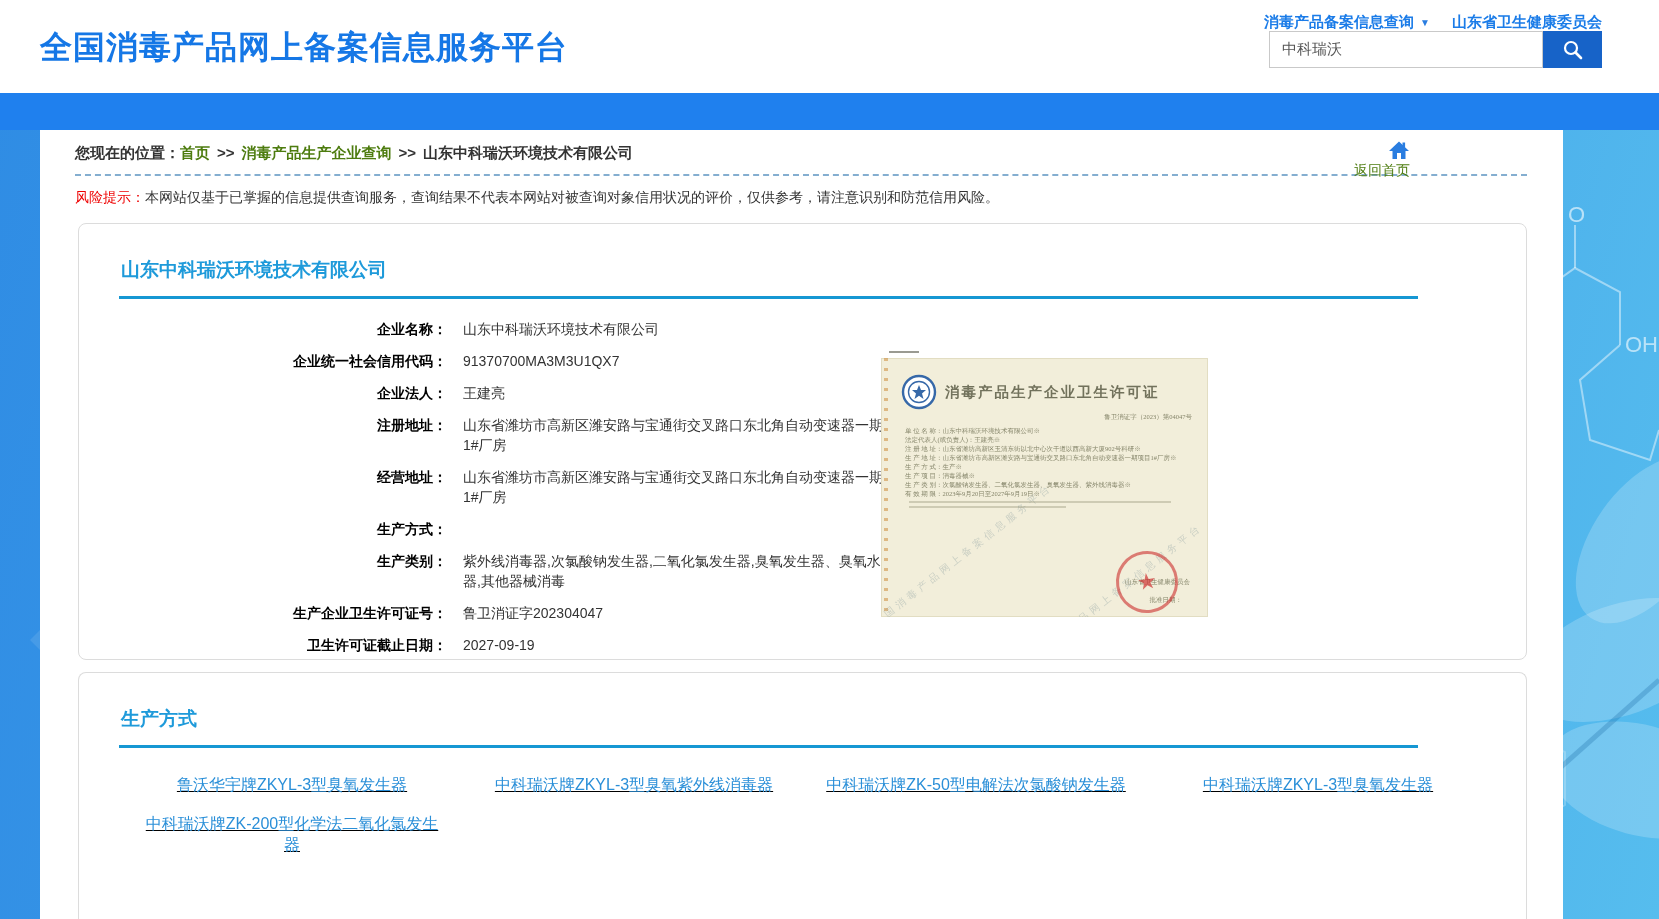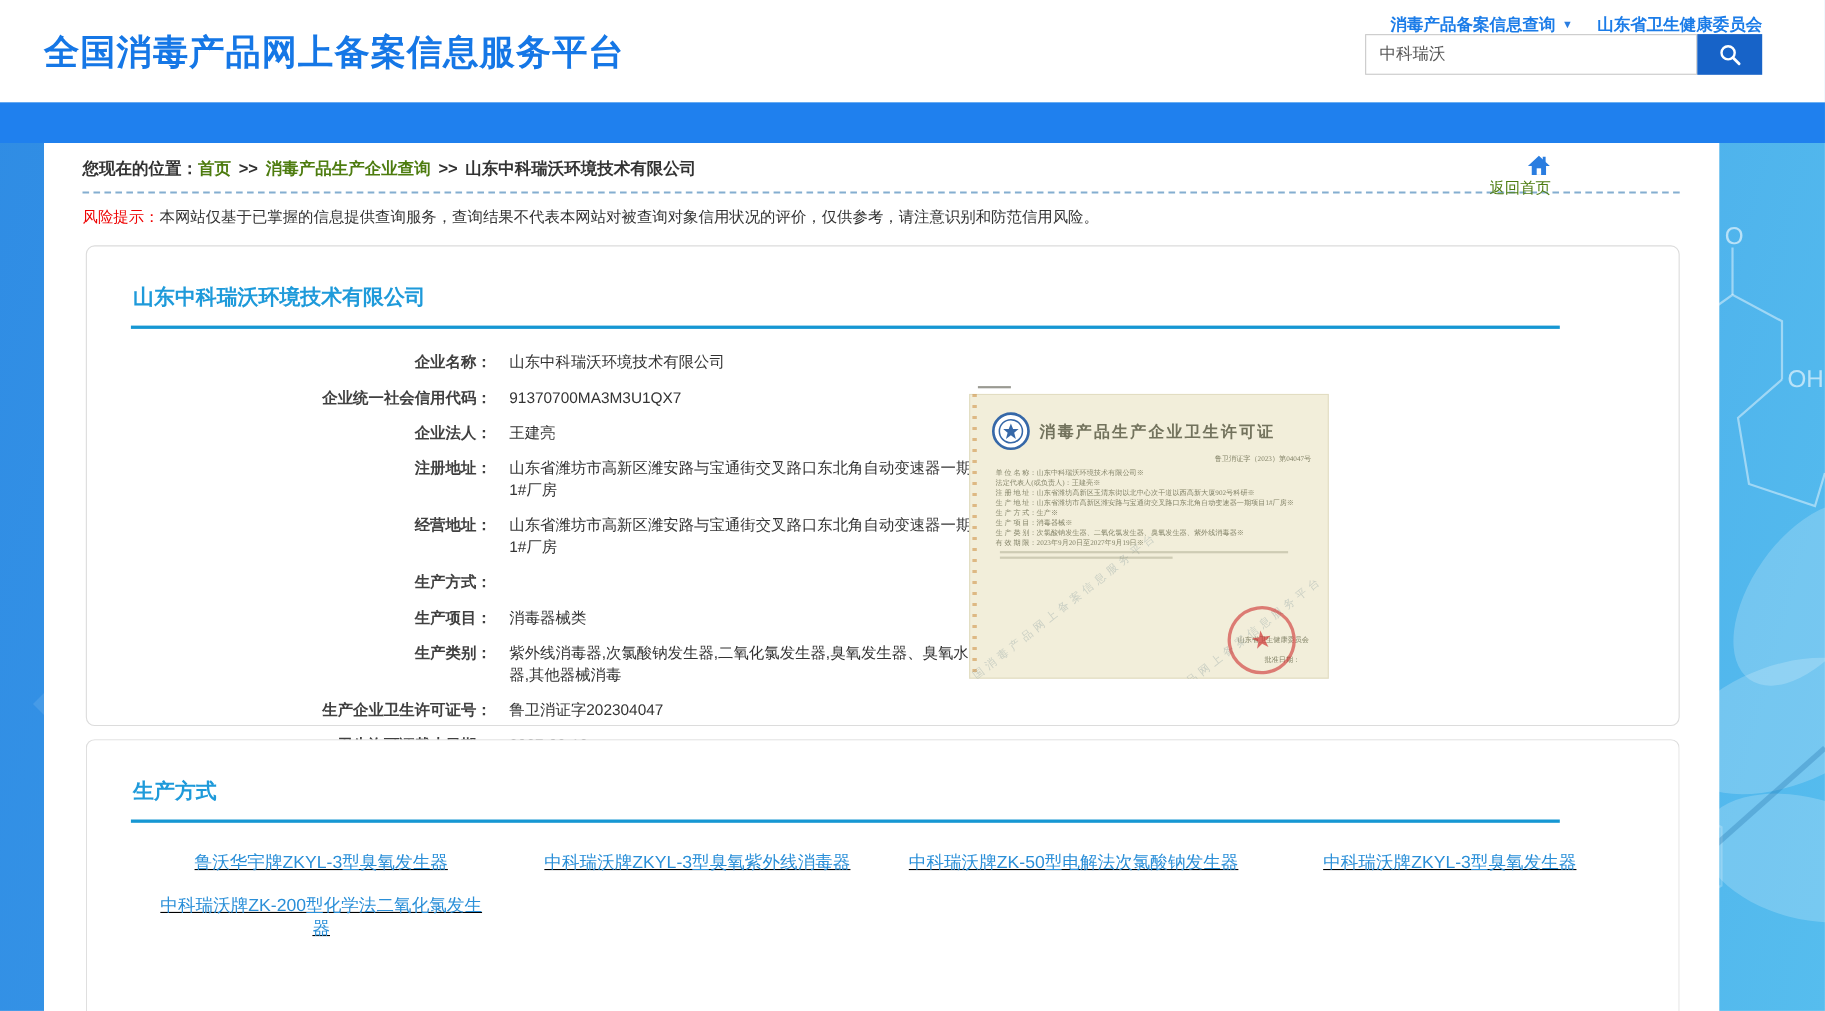--- a/index.html
+++ b/index.html
@@ -11,42 +11,42 @@
   }
   
   .bg-art { position:absolute; left:0; top:0; z-index:0; pointer-events:none; }
   
   .topbar { position:absolute; left:0; top:0; width:1659px; height:93px; background:#ffffff; z-index:3; }
   .site-title { position:absolute; left:40px; top:26px; font-size:32px; font-weight:bold; color:#1577e6; letter-spacing:1px; }
   .top-nav { position:absolute; right:57px; top:13px; display:flex; gap:22px; font-size:15px; }
   .top-nav a { color:#1b7ce8; text-decoration:none; font-weight:bold; display:flex; align-items:center; gap:6px; cursor:pointer; }
   .dd-glyph { font-size:10px; color:#2a7de0; }
   .search-row { position:absolute; right:57px; top:31px; display:flex; height:37px; }
-  .search-input { width:302px; height:37px; border:1px solid #c9c9c9; font-size:15px; color:#555; padding:0 12px; outline:none; }
+  .search-input { width:274px; height:37px; border:1px solid #c9c9c9; font-size:15px; color:#555; padding:0 12px; outline:none; }
   .search-btn { width:59px; height:37px; background:#1763c8; border:none; display:flex; align-items:center; justify-content:center; cursor:pointer; }
   
   .bluebar { position:absolute; left:0; top:93px; width:1659px; height:37px; background:#1f80ee; z-index:2; }
   
   .panel { position:absolute; left:40px; top:130px; width:1523px; min-height:900px; background:#ffffff; z-index:2; }
   .crumb-row { position:relative; padding:14px 0 0 35px; font-size:15px; font-weight:bold; color:#333; }
   .crumb-row a { color:#4d7c0f; text-decoration:none; cursor:pointer; }
   .crumb-sep { margin:0 7px; color:#333; }
   .back-home { position:absolute; right:153px; top:10px; display:flex; align-items:flex-end; gap:2px; font-size:14px; font-weight:normal; color:#2a7de0; text-decoration:none; cursor:pointer;flex-direction:column; }
   .dashed-line { margin:11px 36px 0 35px; border-top:2px dashed #84aed0; }
   .risk-row { margin:13px 0 0 35px; font-size:14px; color:#333; }
   .risk-label { color:#ee0000; }
   
   .card { margin-left:38px; width:1449px; border:1px solid #dcdcdc; border-radius:8px; background:#fff; position:relative; }
   .card1 { margin-top:16px; height:437px; }
   .card2 { margin-top:12px; height:420px; border-bottom:none; border-radius:8px 8px 0 0; }
   .card-title { padding:33px 0 0 42px; font-size:19px; font-weight:bold; color:#1e9ada; }
   .title-rule { margin:13px 108px 0 40px; height:3px; background:#1697d3; }
   .fields { margin:20px 0 0 36px; font-size:14px; }
   .frow { display:flex; margin-bottom:12px; line-height:20px; }
-  .flabel { width:332px; flex:none; text-align:right; color:#404040; font-weight:bold; }
+  .flabel { width:332px; flex:none; text-align:right; color:#000000; font-weight:bold; }
   .fvalue { margin-left:16px; color:#333; max-width:462px; }
   
   .cert-dash { position:absolute; left:810px; top:127px; width:30px; height:2px; background:#9a9a92; }
   .cert { position:absolute; left:802px; top:134px; width:327px; height:259px; background:#f2eeda;
           box-shadow:0 0 0 1px #e2ddc2 inset; overflow:hidden; font-family:"Liberation Serif","DejaVu Serif",serif; }
   .cert-perf { position:absolute; left:3px; top:0; bottom:0; width:4px;
                background:repeating-linear-gradient(180deg, rgba(205,140,60,.55) 0 3px, transparent 3px 10px); }
   .cert-wm { position:absolute; font-size:10px; color:rgba(100,130,140,.28); white-space:nowrap; transform:rotate(-38deg); letter-spacing:4px; }
   .cert-head { display:flex; align-items:center; gap:8px; padding:16px 10px 2px 20px; }
   .cert-title { font-size:14.5px; font-weight:bold; color:#72725c; letter-spacing:2px; }
@@ -150,24 +150,20 @@
           <span class="flabel">注册地址：</span>
           <span class="fvalue">山东省潍坊市高新区潍安路与宝通街交叉路口东北角自动变速器一期项目1#厂房</span>
         </div>
       <div class="frow">
           <span class="flabel">经营地址：</span>
           <span class="fvalue">山东省潍坊市高新区潍安路与宝通街交叉路口东北角自动变速器一期项目1#厂房</span>
         </div>
       <div class="frow">
           <span class="flabel">生产方式：</span>
           <span class="fvalue"></span>
-        </div>
-      <div class="frow">
-          <span class="flabel">生产项目：</span>
-          <span class="fvalue">消毒器械类</span>
         </div>
       <div class="frow">
           <span class="flabel">生产类别：</span>
           <span class="fvalue">紫外线消毒器,次氯酸钠发生器,二氧化氯发生器,臭氧发生器、臭氧水发生器,其他器械消毒</span>
         </div>
       <div class="frow">
           <span class="flabel">生产企业卫生许可证号：</span>
           <span class="fvalue">鲁卫消证字202304047</span>
         </div>
       <div class="frow">

